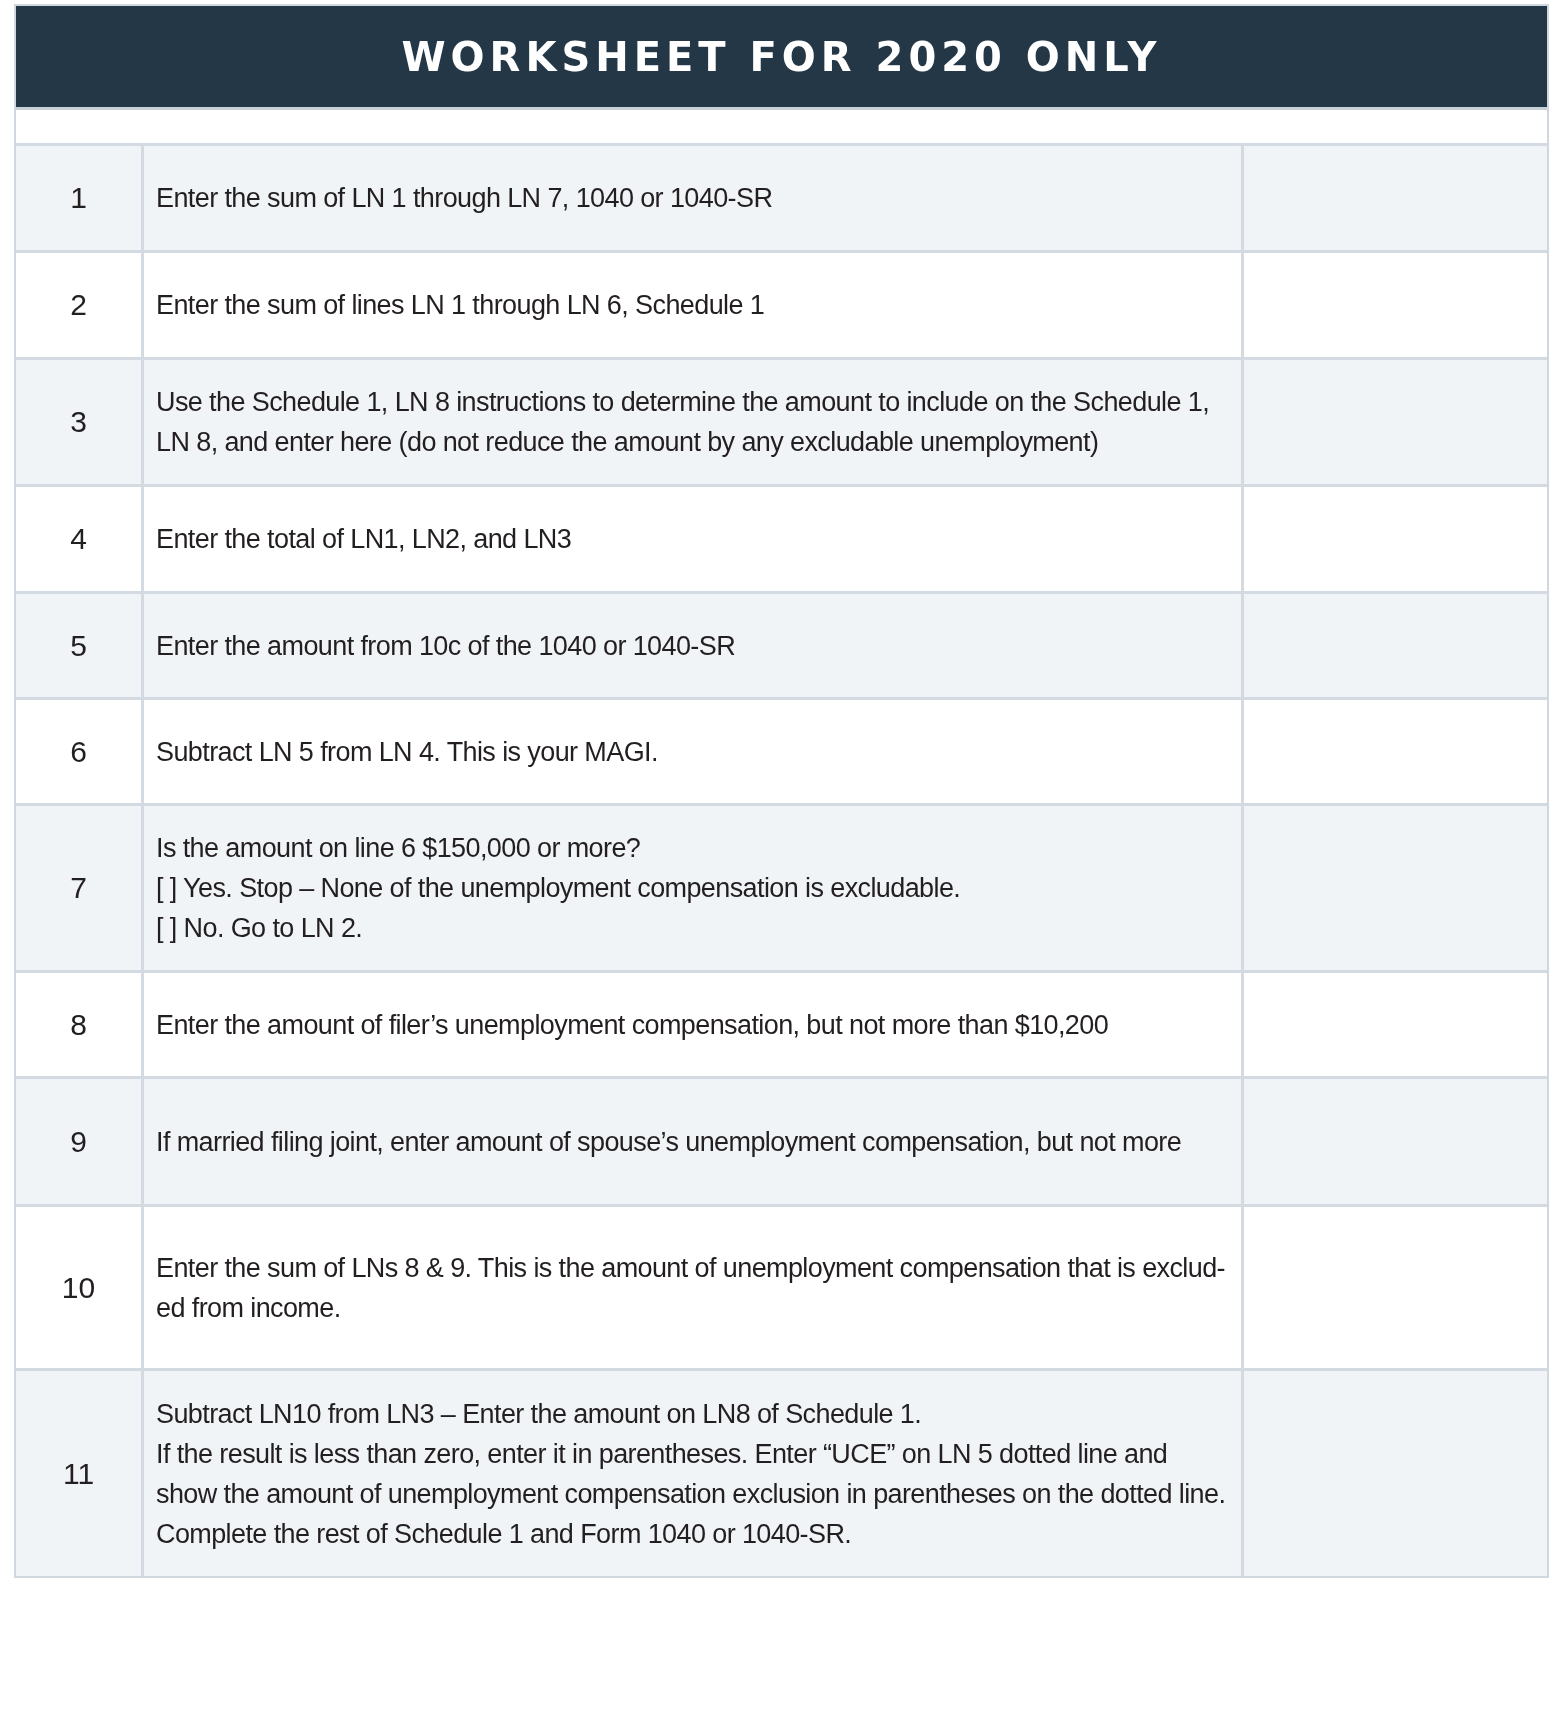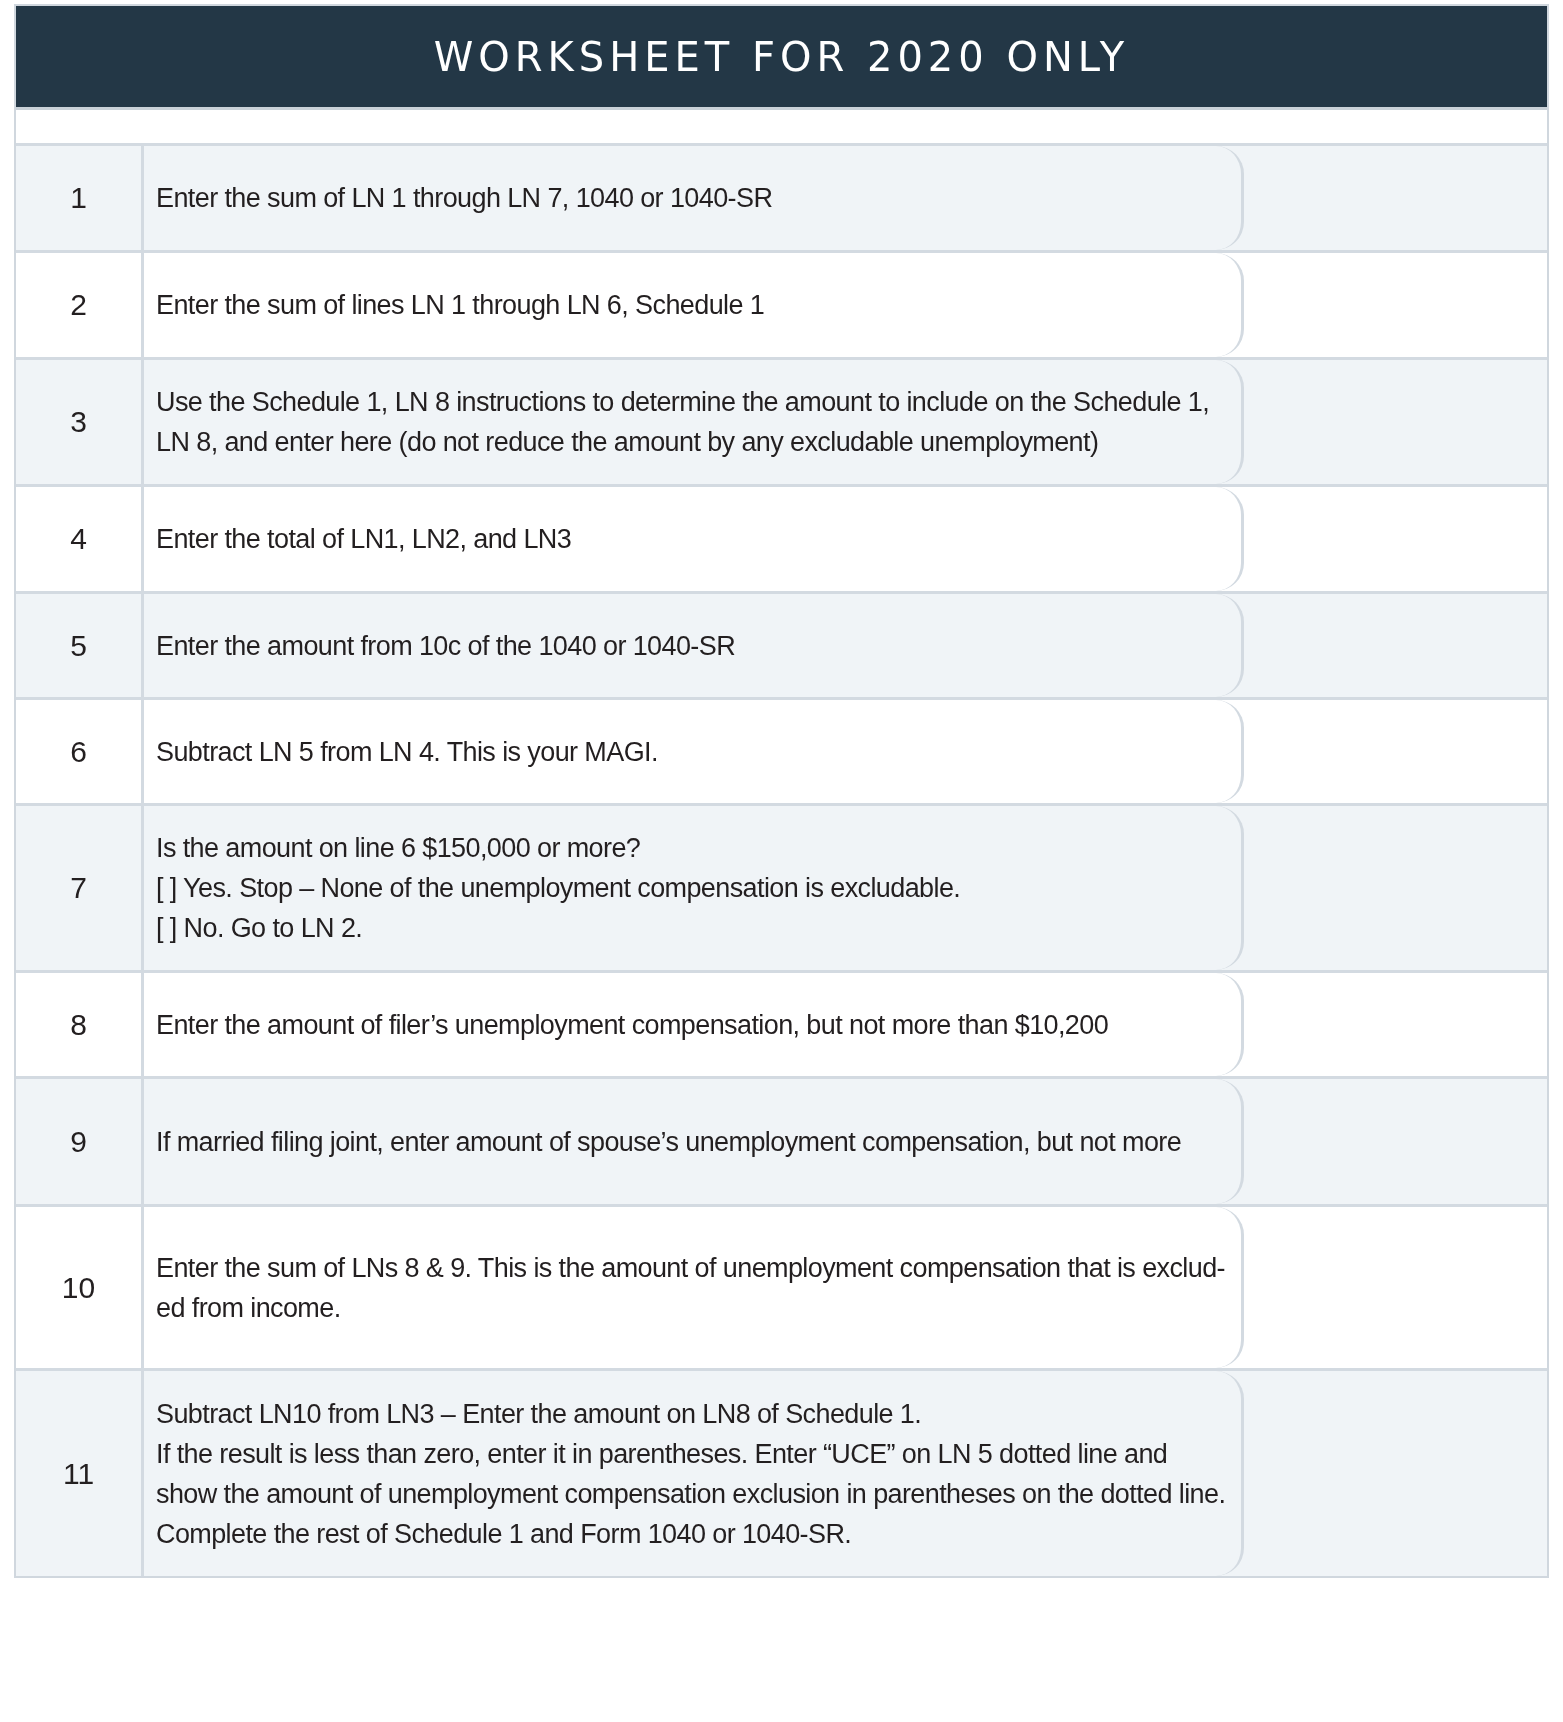--- a/index.html
+++ b/index.html
@@ -1,28 +1,28 @@
 <!DOCTYPE html>
 <html><head>
 <meta charset="utf-8">
 <style>
   html, body { margin:0; padding:0; background:#ffffff; }
   body { width:1563px; height:1722px; position:relative; font-family:"Liberation Sans", sans-serif; color:#231f20; }
   .sheet { position:absolute; left:14px; top:4px; width:1535px; border:2px solid #d0d7de; box-sizing:border-box; background:#fff; }
   .title-bar { height:104px; background:#233746; color:#ffffff; display:flex; align-items:center; justify-content:center; border-bottom:3px solid #c9d1d8; box-sizing:border-box; }
-  .title-bar span { font-family:"DejaVu Sans", sans-serif; font-weight:normal; font-size:40px; letter-spacing:5px; }
+  .title-bar span { font-family:"DejaVu Sans", sans-serif; font-weight:bold; font-size:40px; letter-spacing:5px; }
   .spacer { height:36px; background:#ffffff; border-bottom:3px solid #d3dae1; box-sizing:border-box; }
   .subhead { height:113px; background:#dee4ea; display:flex; align-items:center; justify-content:center; border-bottom:3px solid #d3dae1; box-sizing:border-box; }
   .subhead span { font-family:"DejaVu Sans", sans-serif; font-weight:bold; font-size:30px; color:#231f20; letter-spacing:-0.5px; }
   .row { display:flex; border-bottom:3px solid #d3dae1; box-sizing:border-box; }
   .row:last-child { border-bottom:none; }
   .row.alt { background:#f0f4f7; }
   .row.plain { background:#ffffff; }
   .num { width:128px; flex:none; display:flex; align-items:center; justify-content:center; border-right:3px solid #d3dae1; box-sizing:border-box; font-size:30px; color:#231f20; }
-  .desc { width:1100px; flex:none; display:flex; flex-direction:column; justify-content:center; padding-left:12px; border-right:3px solid #d3dae1; box-sizing:border-box; font-size:27px; line-height:40px; color:#231f20; letter-spacing:-0.6px;border-radius:28px; }
+  .desc { width:1100px; flex:none; display:flex; flex-direction:column; justify-content:center; padding-left:12px; border-right:3px solid #d3dae1; box-sizing:border-box; font-size:27px; line-height:40px; color:#231f20; letter-spacing:-0.6px; }
   .ans { flex:1; }
 </style>
 </head>
 <body>
 
 <div class="sheet">
   <div class="title-bar">
     <span>WORKSHEET FOR 2020 ONLY</span>
   </div>
   <div class="spacer"></div>

